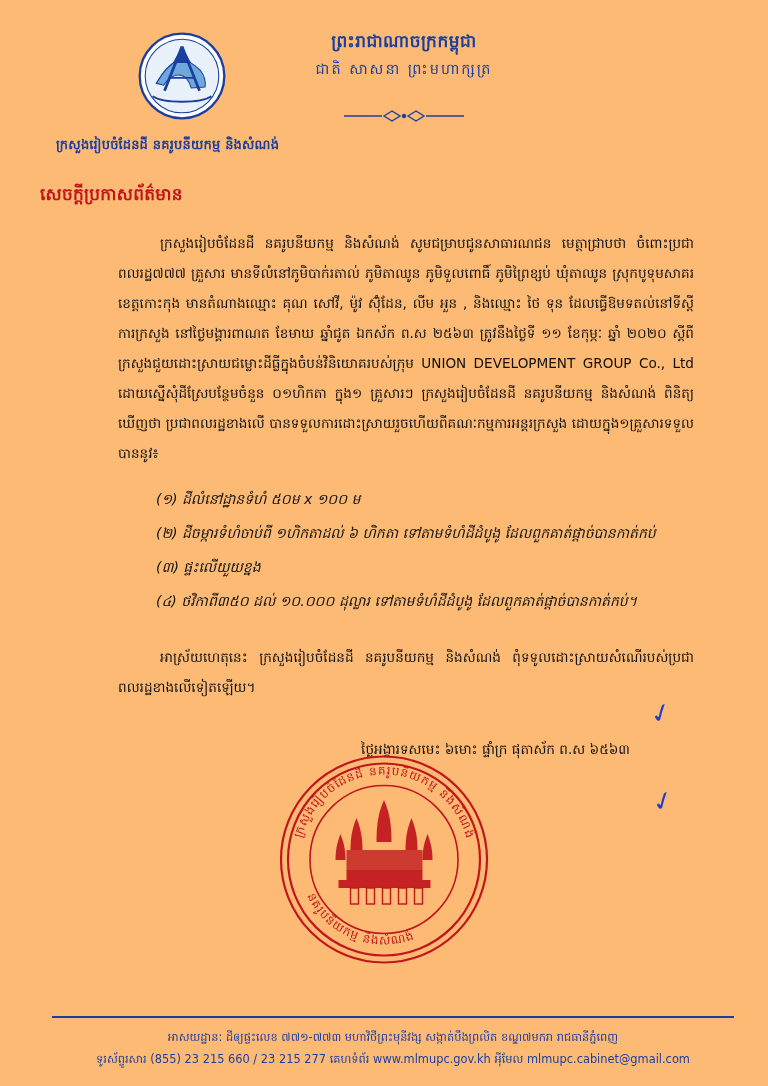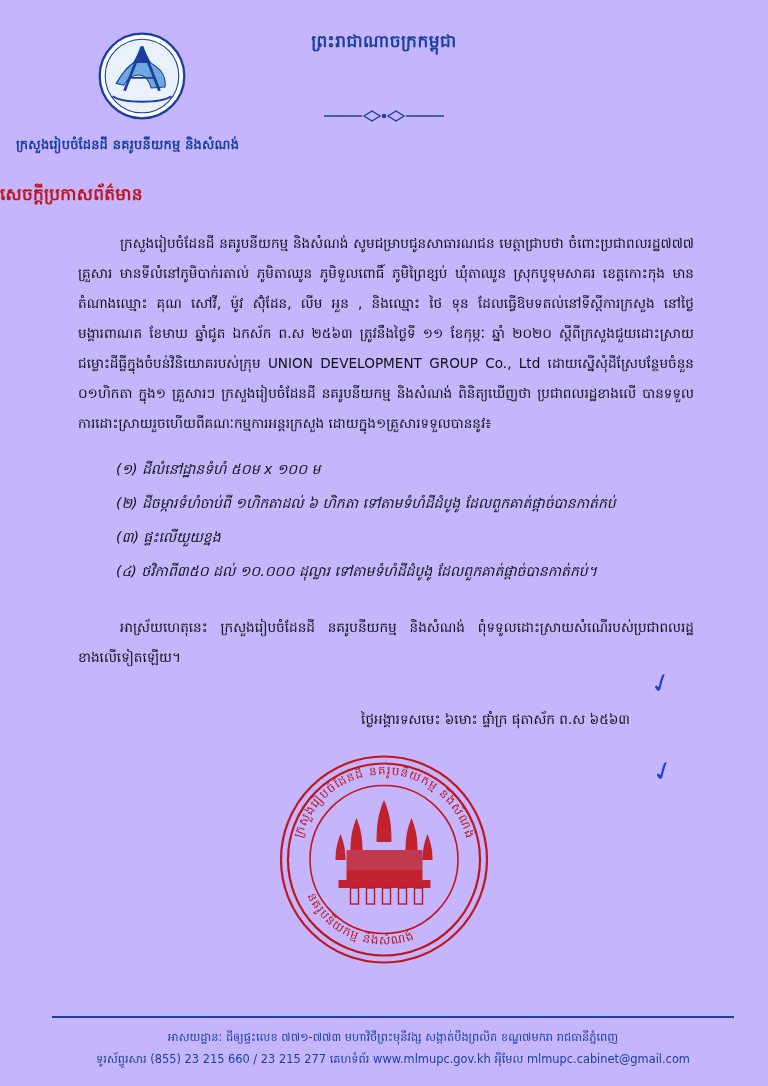--- a/index.html
+++ b/index.html
@@ -11,21 +11,22 @@
     height: 1086px;
     background: #ffffff;
     font-family: "DejaVu Sans", sans-serif;
     color: #0b0b0b;
     position: relative;
     overflow: hidden;
   }
   .page {
     position: absolute;
     inset: 0;
-    background: #c4b5fd;
+    background: #fdba74;
+    padding-left: 40px;
   }
 
   
   .header {
     position: relative;
     height: 165px;
   }
   .royal-titles {
     position: absolute;
     left: 0;
@@ -176,20 +177,21 @@
         <path d="M50 18 L40 36 L60 36 Z" fill="#1a3fa0"></path>
         <line x1="50" y1="18" x2="31" y2="66" stroke="#1a3fa0" stroke-width="3"></line>
         <line x1="50" y1="18" x2="69" y2="66" stroke="#1a3fa0" stroke-width="3"></line>
         <line x1="36" y1="52" x2="64" y2="52" stroke="#1a3fa0" stroke-width="2"></line>
         <path d="M18 72 C30 80 70 80 82 72" fill="none" stroke="#1a3fa0" stroke-width="2"></path>
       </svg>
     </div>
 
     <div class="royal-titles">
       <div class="royal-title-1">ព្រះរាជាណាចក្រកម្ពុជា</div>
+      <div class="royal-title-2">ជាតិ    សាសនា    ព្រះមហាក្សត្រ</div>
     </div>
 
     <div class="divider-ornament">
       <svg viewBox="0 0 120 14" width="120" height="14" aria-hidden="true">
         <line x1="0" y1="7" x2="38" y2="7" stroke="#1a3fa0" stroke-width="1.4"></line>
         <line x1="82" y1="7" x2="120" y2="7" stroke="#1a3fa0" stroke-width="1.4"></line>
         <path d="M40 7 L48 2 L56 7 L48 12 Z" fill="none" stroke="#1a3fa0" stroke-width="1.4"></path>
         <path d="M64 7 L72 2 L80 7 L72 12 Z" fill="none" stroke="#1a3fa0" stroke-width="1.4"></path>
         <circle cx="60" cy="7" r="2.2" fill="#1a3fa0"></circle>
       </svg>

